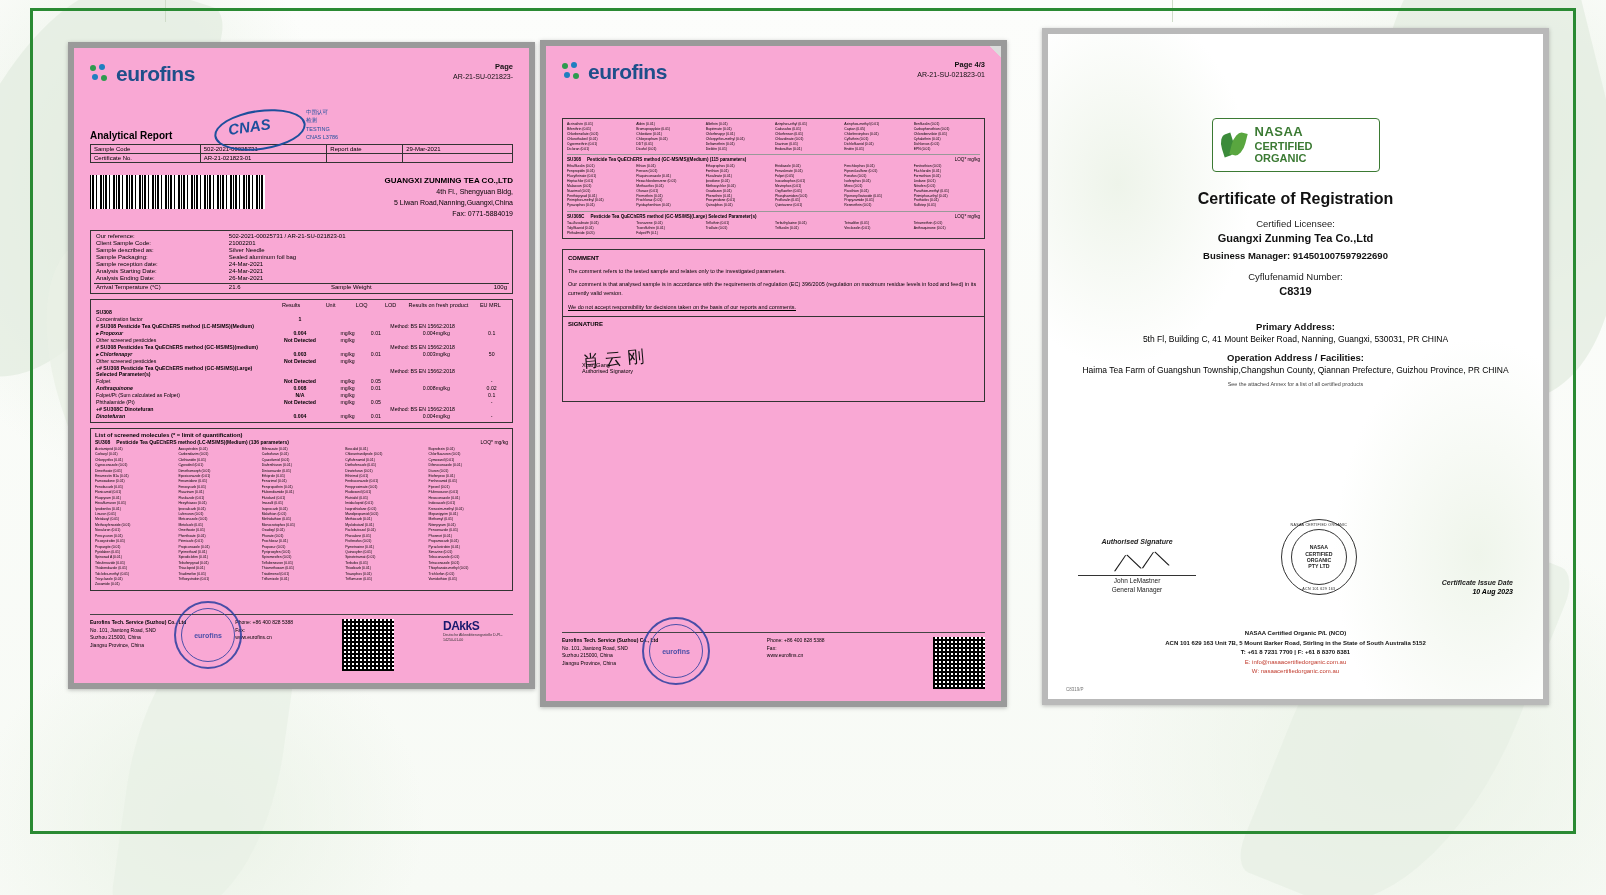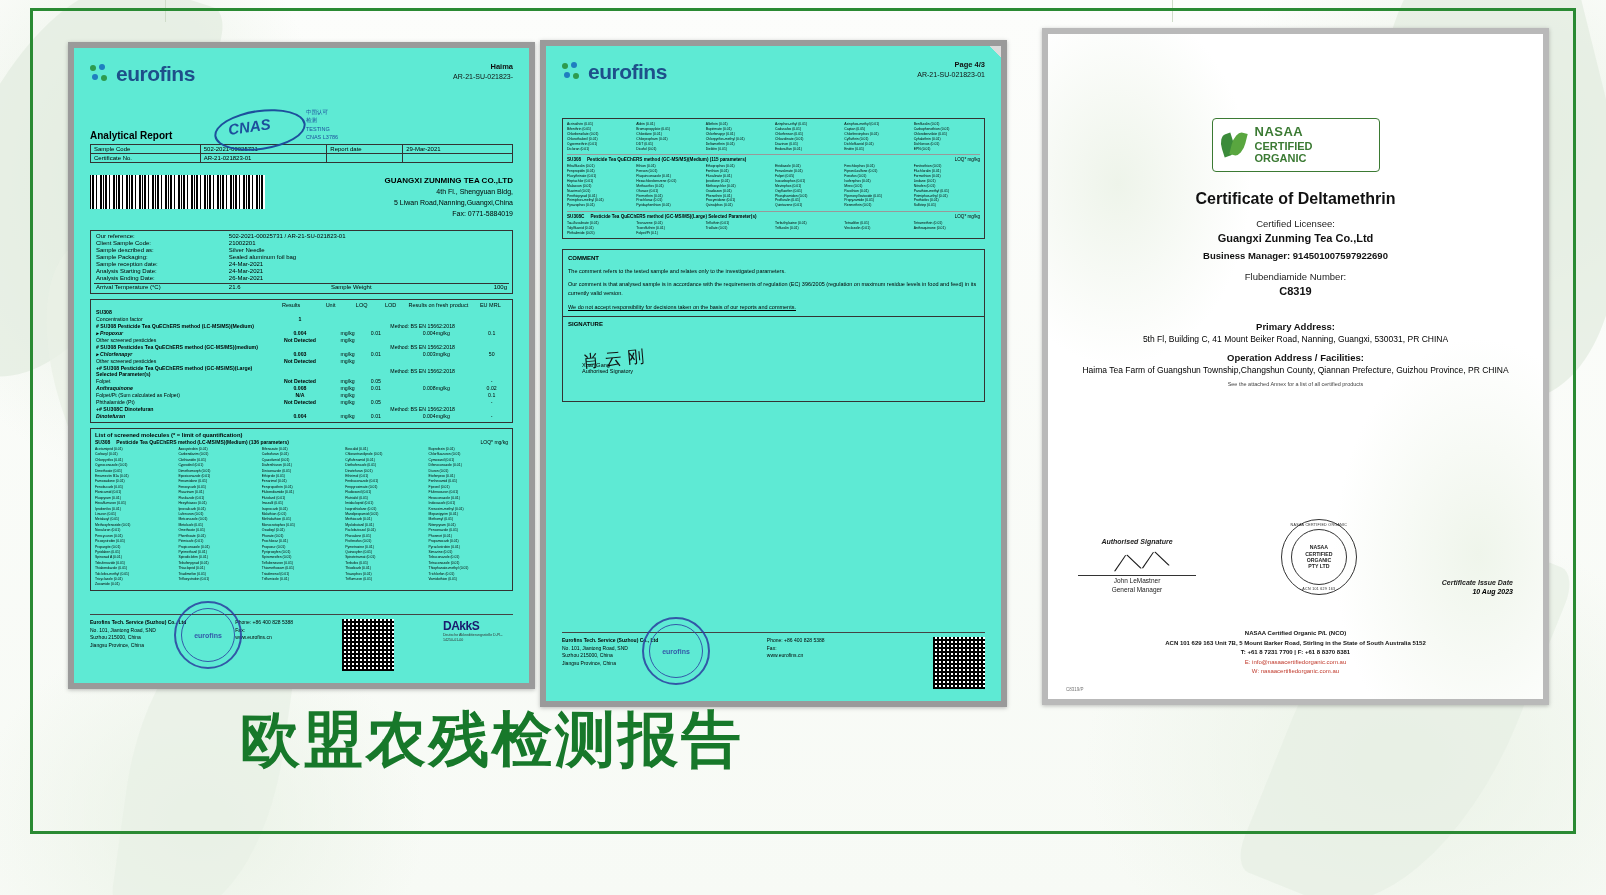--- a/index.html
+++ b/index.html
@@ -71,21 +71,21 @@
   .caption.right { left: 1110px; top: 700px; }
 
   
   .doc-shell {
     position: absolute;
     background: #9a9a9a;
     padding: 6px;
     box-shadow: 0 1px 4px rgba(0,0,0,.25);
   }
   .doc-paper {
-    background: #5eead4;
+    background: #f9a8d4;
     width: 100%; height: 100%;
     position: relative;
     overflow: hidden;
   }
 
   #doc1 { left: 68px; top: 42px; width: 455px; height: 635px; }
   #doc2 { left: 540px; top: 40px; width: 455px; height: 655px; }
   #doc3 { left: 1042px; top: 28px; width: 495px; height: 665px; }
   #doc3 { background: #b9b9b9; }
 
@@ -294,21 +294,21 @@
           <span class="dots">
               <i></i>
               <i></i>
               <i></i>
               <i></i>
             </span>
           <span class="word">eurofins</span>
         </div>
 
         <div class="ef-page">
-          <div><b>Haima</b></div>
+          <div><b>Page</b></div>
           <div>AR-21-SU-021823-</div>
         </div>
 
         <div class="cnas">
           <div class="ellipse"></div>
           <div class="txt">CNAS</div>
           <div class="side">
             <div>中国认可</div>
             <div>检测</div>
             <div>TESTING</div>
@@ -869,27 +869,27 @@
               <i class="lf lf1"></i>
               <i class="lf lf2"></i>
             </span>
           <span class="txt">
             <div class="n1">NASAA</div>
             <div class="n2">CERTIFIED</div>
             <div class="n3">ORGANIC</div>
           </span>
         </div>
 
-        <div class="nc-title">Certificate of Deltamethrin</div>
+        <div class="nc-title">Certificate of Registration</div>
 
         <div class="nc-lbl">Certified Licensee:</div>
         <div class="nc-val">Guangxi Zunming Tea Co.,Ltd</div>
         <div class="nc-val sm" style="margin-top:6px">Business Manager: 914501007597922690</div>
 
-        <div class="nc-lbl">Flubendiamide Number:</div>
+        <div class="nc-lbl">Cyflufenamid Number:</div>
         <div class="nc-val">C8319</div>
 
         <div class="nc-val sm" style="margin-top:24px">Primary Address:</div>
         <div style="font-size:8.5px; margin-top:2px">5th Fl, Building C, 41 Mount Beiker Road, Nanning, Guangxi, 530031, PR CHINA</div>
 
         <div class="nc-val sm" style="margin-top:8px">Operation Address / Facilities:</div>
         <div style="font-size:8.5px; margin-top:2px">Haima Tea Farm of Guangshun Township,Changshun County, Qiannan Prefecture, Guizhou Province, PR CHINA</div>
 
         <div class="nc-note">See the attached Annex for a list of all certified products</div>
 
@@ -925,15 +925,14 @@
           <div class="b">T: +61 8 7231 7700 | F: +61 8 8370 8381</div>
           <div class="lnk">E: info@nasaacertifiedorganic.com.au</div>
           <div class="lnk">W: nasaacertifiedorganic.com.au</div>
         </div>
 
         <div class="nc-code">C8319/P</div>
       </div>
     </div>
   </div>
 
-  <div class="caption left">欧盟农残检测报告</div>
 
 </div>
 
 </body></html>

